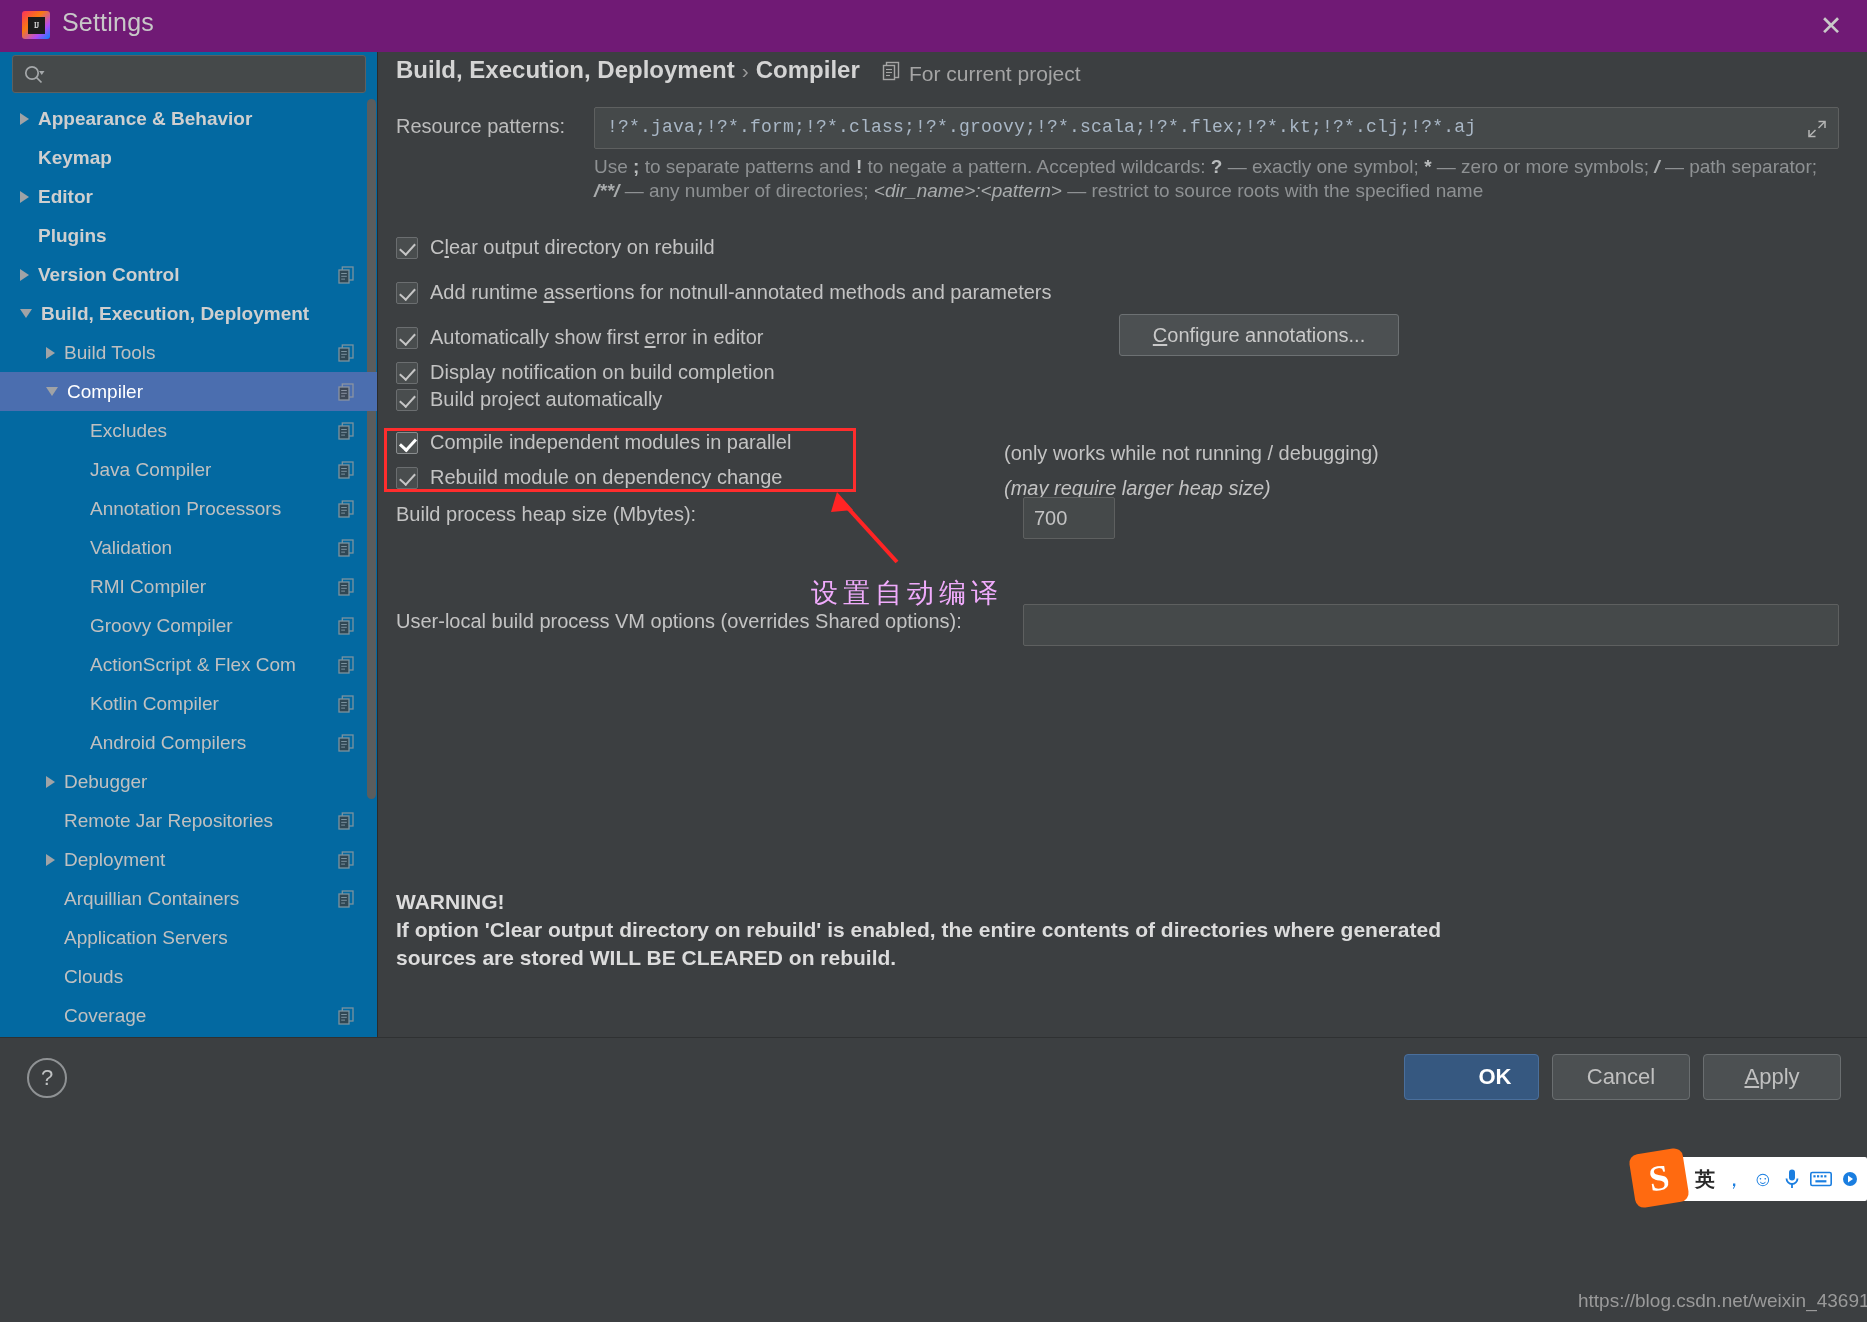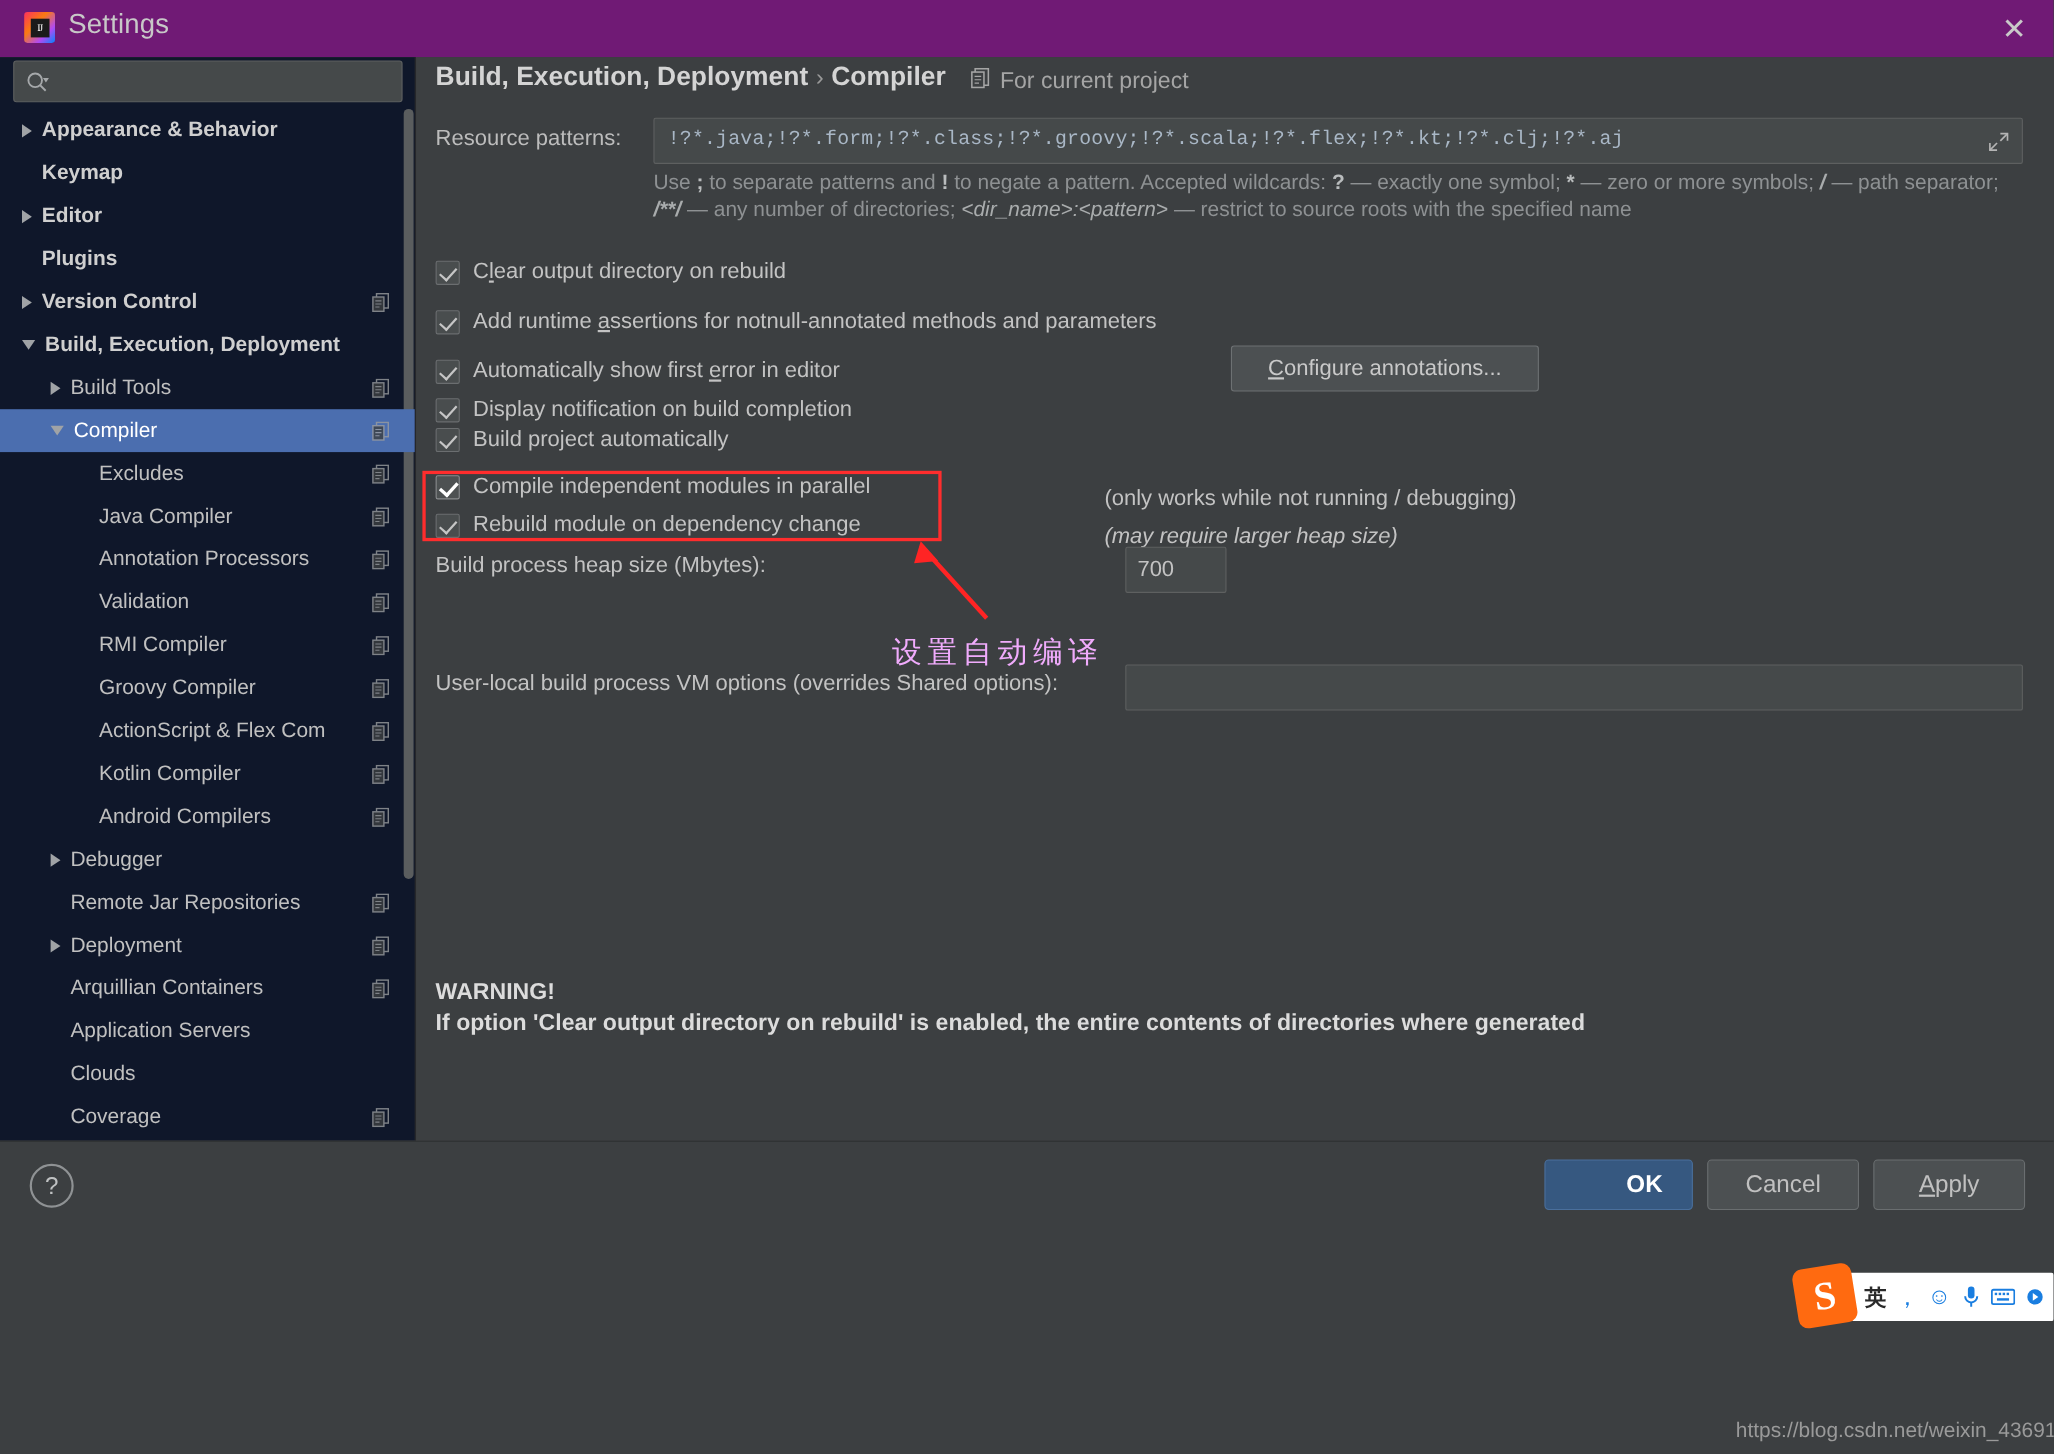--- a/index.html
+++ b/index.html
@@ -49,21 +49,21 @@
     width: 44px; height: 44px;
     display: flex; align-items: center; justify-content: center;
     color: #c9c9c9; font-size: 27px; line-height: 1;
     cursor: pointer;
   }
 
   
   .sidebar {
     position: absolute; left: 0; top: 52px;
     width: 378px; height: 985px;
-    background: #0f172a;
+    background: #0369a1;
     border-right: 1px solid #2b2b2b;
     overflow: hidden;
   }
   .search-wrap {
     position: absolute; left: 12px; top: 3px;
     width: 354px; height: 38px;
   }
   .search-box {
     width: 100%; height: 100%;
     background: #45494a;
@@ -681,20 +681,21 @@
     <div class="frow" style="top:552px;">
       <div class="flabel">User-local build process VM options (overrides Shared options):</div>
       <div class="ffield" style="left:644px; width:816px;">
         <input type="text" value="" style="">
       </div>
     </div>
 
     <div class="warning">
       <div>WARNING!</div>
       <div>If option 'Clear output directory on rebuild' is enabled, the entire contents of directories where generated</div>
+      <div>sources are stored WILL BE CLEARED on rebuild.</div>
     </div>
   </div>
 
   <div class="footer">
     <div class="help-circle">?</div>
     <div class="btn btn-ok">OK</div>
     <div class="btn btn-cancel">Cancel</div>
     <div class="btn btn-apply">
       <u>A</u>
         <span>pply</span>

